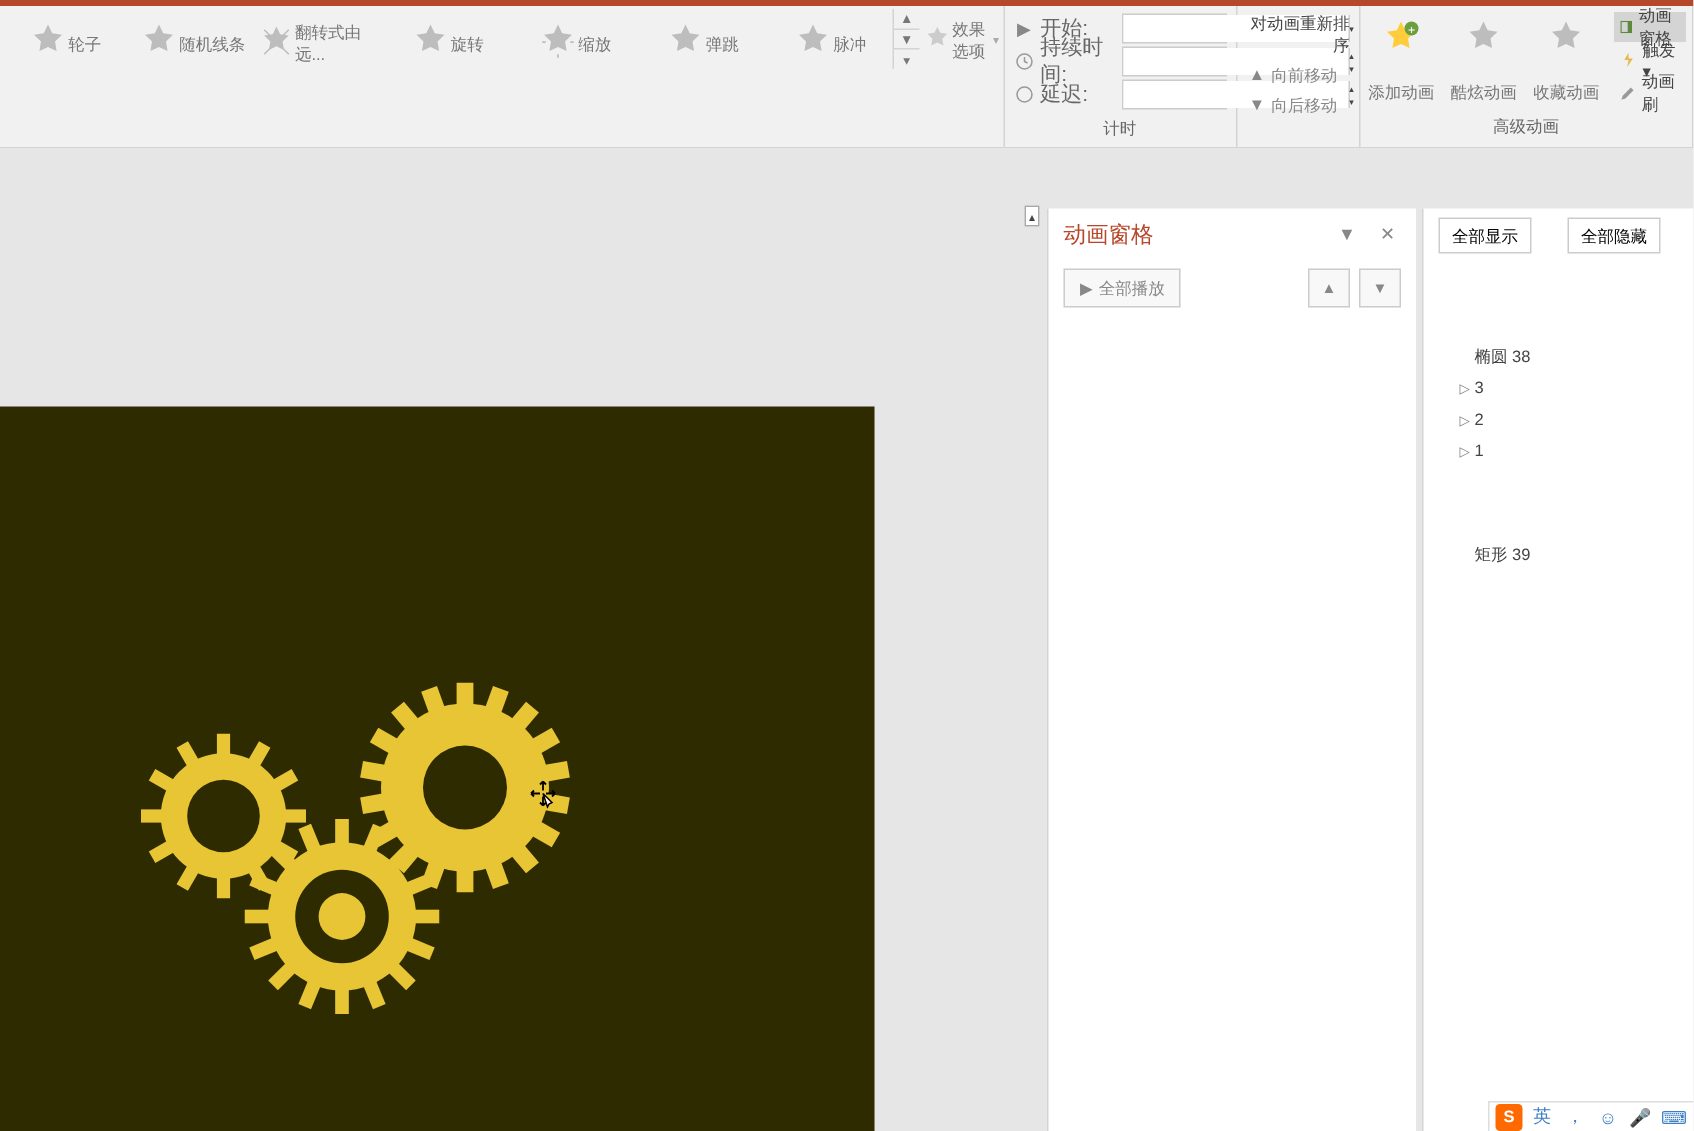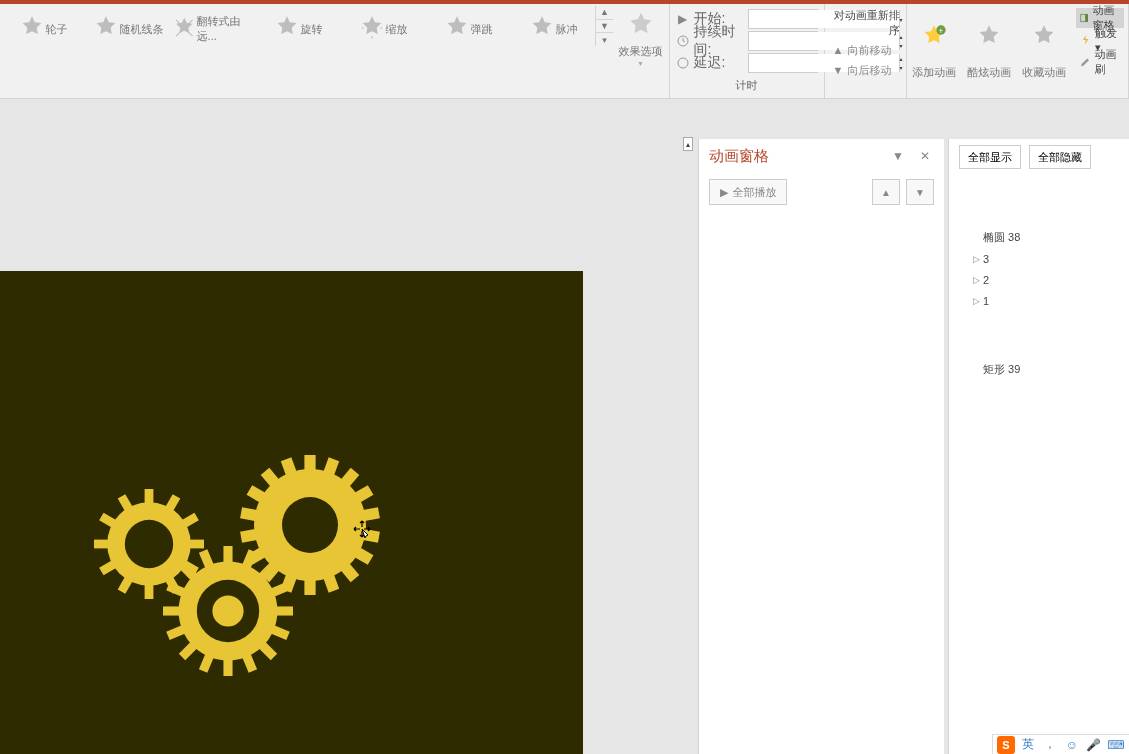--- a/index.html
+++ b/index.html
@@ -13,21 +13,21 @@
 .ribbon-label { text-align: center; font-size: 11px; color: #666; padding: 2px 0 4px; }
 
 .anim-presets { display: flex; gap: 0; }
 .preset-item { width: 85px; display: flex; align-items: center; justify-content: center; padding: 6px 2px 2px; cursor: pointer; }
 .preset-label { font-size: 11px; color: #777; margin-top: 2px; }
 .star { width: 28px; height: 28px; }
 .preset-nav { width: 18px; display: flex; flex-direction: column; border-left: 1px solid #d4d4d4; }
 .preset-nav-btn { flex: 1; display: flex; align-items: center; justify-content: center; border-bottom: 1px solid #d4d4d4; cursor: pointer; font-size: 9px; color: #777; }
 .preset-nav-btn:last-child { border-bottom: none; }
 
-.effect-options { width: 55px; display: flex; flex-direction: column; align-items: center; justify-content: center; padding: 4px 2px; cursor: pointer; }
+.effect-options { width: 55px; display: flex; flex-direction: row; align-items: center; justify-content: center; padding: 4px 2px; cursor: pointer; }
 .effect-star { width: 32px; height: 32px; color: #bbb; }
 
 .timing-group { padding: 2px 6px; }
 .timing-row { display: flex; align-items: center; height: 22px; gap: 4px; }
 .timing-icon { width: 14px; height: 14px; display: inline-flex; align-items: center; justify-content: center; color: #888; }
 .timing-label { font-size: 14px; color: #666; width: 50px; }
 .timing-input { width: 70px; height: 20px; border: 1px solid #ccc; background: #fff; display: flex; }
 .timing-input-field { flex: 1; border: none; font-size: 11px; padding: 0 4px; }
 .timing-spin { width: 14px; display: flex; flex-direction: column; border-left: 1px solid #ccc; }
 .timing-spin-btn { flex: 1; display: flex; align-items: center; justify-content: center; font-size: 6px; cursor: pointer; }
@@ -59,21 +59,21 @@
 
 .panel-header { display: flex; align-items: center; justify-content: space-between; height: 34px; padding: 0 10px; }
 .panel-title { font-size: 15px; color: #b7472a; }
 .panel-controls { display: flex; gap: 8px; align-items: center; }
 .panel-ctrl-btn { cursor: pointer; color: #888; font-size: 12px; padding: 2px 4px; }
 
 .panel-toolbar { display: flex; gap: 6px; padding: 6px 10px; align-items: center; }
 .play-all-btn { display: flex; align-items: center; gap: 4px; height: 26px; border: 1px solid #ccc; background: #f8f8f8; padding: 0 10px; font-size: 11px; cursor: pointer; color: #888; }
 .arrow-btn { width: 28px; height: 26px; border: 1px solid #ccc; background: #f8f8f8; display: flex; align-items: center; justify-content: center; cursor: pointer; color: #888; font-size: 10px; }
 
-.select-toolbar { display: flex; gap: 8px; padding: 6px 10px; }
+.select-toolbar { display: flex; gap: 24px; padding: 6px 10px; }
 .select-btn { height: 24px; border: 1px solid #ccc; background: #fff; padding: 0 8px; font-size: 11px; cursor: pointer; }
 
 .select-list { padding: 4px 10px; }
 .select-item { display: flex; align-items: center; height: 21px; font-size: 11px; color: #444; cursor: pointer; padding-left: 14px; }
 .select-item.top { padding-left: 14px; margin-top: 48px; }
 .select-caret { width: 10px; color: #888; font-size: 9px; }
 
 .ime-bar { position: absolute; right: 0; bottom: 0; height: 20px; display: flex; align-items: center; gap: 4px; padding: 0 4px; background: #fff; border-top: 1px solid #ddd; border-left: 1px solid #ddd; }
 .ime-icon { width: 18px; height: 18px; display: flex; align-items: center; justify-content: center; font-size: 12px; }
 .sogou-icon { background: #ff6a00; color: #fff; border-radius: 3px; font-weight: bold; font-size: 11px; }
@@ -251,20 +251,21 @@
           <span>触发 ▾</span>
         </div>
         <div class="side-btn">
           <svg class="side-btn-icon" viewBox="0 0 12 12">
               <path d="M2 8l6-6 2 2-6 6-3 1z" fill="#999"></path>
             </svg>
           <span>动画刷</span>
         </div>
       </div>
     </div>
+    <div class="ribbon-label">高级动画</div>
   </div>
 </div>
 
 <div class="workspace">
 
   <div class="ruler-tick">▴</div>
 
   <div class="slide">
 
     <div class="gear" style="left:94px; top:218px; width:110px; height:110px;">

